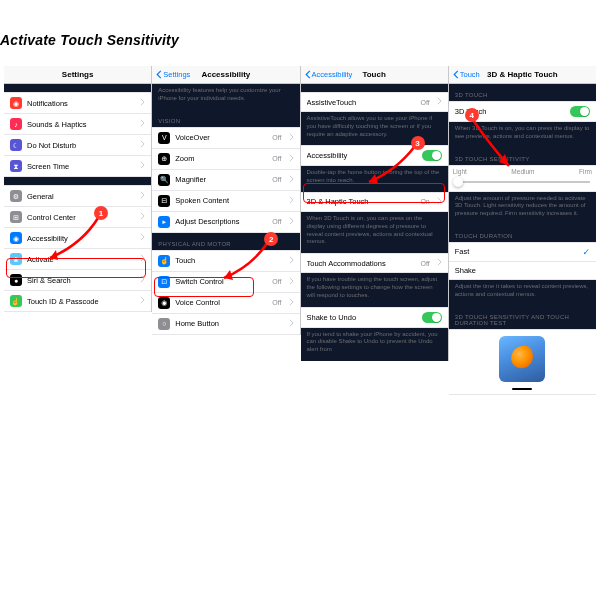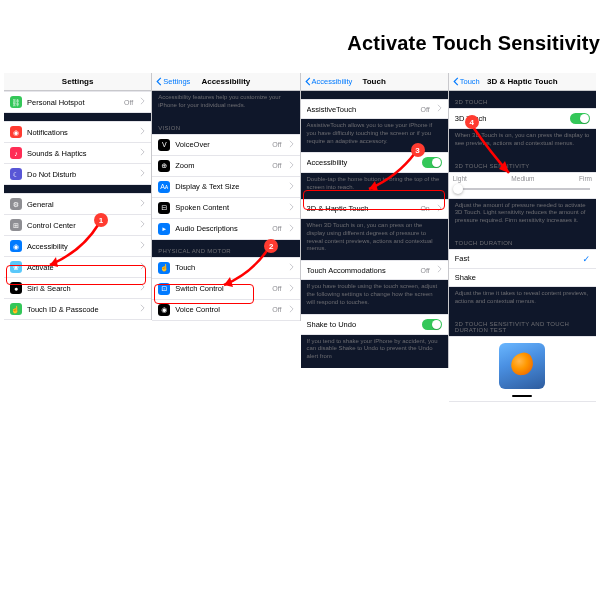--- a/index.html
+++ b/index.html
@@ -1,17 +1,17 @@
 <!DOCTYPE html>
 <html><head>
 <meta charset="utf-8">
 <style>
   * { box-sizing: border-box; margin: 0; padding: 0; }
   body { font-family: -apple-system, "Helvetica Neue", Arial, sans-serif; background: #fff; width: 600px; height: 600px; overflow: hidden; font-size: 7.5px; color: #000; }
-  .page-title { text-align: right; font-weight: 600; font-size: 20px; padding: 32px 0 18px; letter-spacing: .2px; }
+  .page-title { text-align: left; font-weight: 600; font-size: 14px; padding: 32px 0 18px; letter-spacing: .2px; font-style: italic; }
   .shots { display: flex; gap: 0; padding: 0 4px; align-items: flex-start; }
   .panel { flex: 1 1 0; border-right: 0.5px solid #c8c8cc; background: #0f172a; display: flex; flex-direction: column; min-width: 0; }
   .panel:last-child { border-right: none; }
   .navbar { display: flex; align-items: center; height: 18px; background: #f8f8f8; border-bottom: 0.5px solid #c8c8cc; position: relative; padding: 0 4px; }
   .nav-back { color: #007aff; display: flex; align-items: center; gap: 1px; font-size: 7.5px; }
   .nav-back svg { width: 6px; height: 9px; }
   .nav-title { position: absolute; left: 0; right: 0; text-align: center; font-weight: 600; font-size: 8px; pointer-events: none; }
   .content { flex: 1; overflow: hidden; }
   .section-header { font-size: 6px; color: #6d6d72; text-transform: uppercase; padding: 8px 6px 3px; letter-spacing: .3px; }
   .row { display: flex; align-items: center; background: #fff; border-bottom: 0.5px solid #e5e5ea; padding: 4px 6px; min-height: 18px; gap: 5px; }
@@ -45,30 +45,20 @@
 
 <div class="page-title">Activate Touch Sensitivity</div>
 
 <div class="shots">
 
   <div class="panel panel-wrap">
     <div class="navbar">
       <div class="nav-title">Settings</div>
     </div>
     <div class="content" id="p1content">
-        <div class="row first">
-          <span class="icon" style="background:#34c759">
-            <span>⛓</span>
-          </span>
-          <span class="label">Personal Hotspot</span>
-          <span class="value">Off</span>
-          <span class="chev"><svg viewBox="0 0 6 10">
-              <path d="M1 1 L5 5 L1 9" stroke="#c7c7cc" stroke-width="1.2" fill="none"></path>
-            </svg></span>
-        </div>
         <div class="spacer"></div>
         <div class="row first">
           <span class="icon" style="background:#ff3b30">
             <span>◉</span>
           </span>
           <span class="label">Notifications</span>
           <span class="chev"><svg viewBox="0 0 6 10">
               <path d="M1 1 L5 5 L1 9" stroke="#c7c7cc" stroke-width="1.2" fill="none"></path>
             </svg></span>
         </div>
@@ -79,20 +69,29 @@
           <span class="label">Sounds &amp; Haptics</span>
           <span class="chev"><svg viewBox="0 0 6 10">
               <path d="M1 1 L5 5 L1 9" stroke="#c7c7cc" stroke-width="1.2" fill="none"></path>
             </svg></span>
         </div>
         <div class="row">
           <span class="icon" style="background:#5856d6">
             <span>☾</span>
           </span>
           <span class="label">Do Not Disturb</span>
+          <span class="chev"><svg viewBox="0 0 6 10">
+              <path d="M1 1 L5 5 L1 9" stroke="#c7c7cc" stroke-width="1.2" fill="none"></path>
+            </svg></span>
+        </div>
+        <div class="row">
+          <span class="icon" style="background:#5856d6">
+            <span>⧗</span>
+          </span>
+          <span class="label">Screen Time</span>
           <span class="chev"><svg viewBox="0 0 6 10">
               <path d="M1 1 L5 5 L1 9" stroke="#c7c7cc" stroke-width="1.2" fill="none"></path>
             </svg></span>
         </div>
         <div class="spacer"></div>
         <div class="row first">
           <span class="icon" style="background:#8e8e93">
             <span>⚙</span>
           </span>
           <span class="label">General</span>
@@ -183,42 +182,43 @@
             <span class="icon" style="background:#000000">
               <span>⊕</span>
             </span>
             <span class="label">Zoom</span>
             <span class="value">Off</span>
             <span class="chev"><svg viewBox="0 0 6 10">
                 <path d="M1 1 L5 5 L1 9" stroke="#c7c7cc" stroke-width="1.2" fill="none"></path>
               </svg></span>
           </div>
           <div class="row">
-            <span class="icon" style="background:#007aff">
-              <span>Aᴀ</span>
-            </span>
-            <span class="label">Display &amp; Text Size</span>
+            <span class="icon" style="background:#000000">
+              <span>🔍</span>
+            </span>
+            <span class="label">Magnifier</span>
+            <span class="value">Off</span>
             <span class="chev"><svg viewBox="0 0 6 10">
                 <path d="M1 1 L5 5 L1 9" stroke="#c7c7cc" stroke-width="1.2" fill="none"></path>
               </svg></span>
           </div>
           <div class="row">
             <span class="icon" style="background:#000000">
               <span>⊟</span>
             </span>
             <span class="label">Spoken Content</span>
             <span class="chev"><svg viewBox="0 0 6 10">
                 <path d="M1 1 L5 5 L1 9" stroke="#c7c7cc" stroke-width="1.2" fill="none"></path>
               </svg></span>
           </div>
           <div class="row">
             <span class="icon" style="background:#007aff">
               <span>▸</span>
             </span>
-            <span class="label">Audio Descriptions</span>
+            <span class="label">Adjust Descriptions</span>
             <span class="value">Off</span>
             <span class="chev"><svg viewBox="0 0 6 10">
                 <path d="M1 1 L5 5 L1 9" stroke="#c7c7cc" stroke-width="1.2" fill="none"></path>
               </svg></span>
           </div>
         </div>
       <div class="section-header">PHYSICAL AND MOTOR</div>
       <div id="p2motor">
           <div class="row first">
             <span class="icon" style="background:#007aff">
@@ -238,20 +238,29 @@
             <span class="chev"><svg viewBox="0 0 6 10">
                 <path d="M1 1 L5 5 L1 9" stroke="#c7c7cc" stroke-width="1.2" fill="none"></path>
               </svg></span>
           </div>
           <div class="row">
             <span class="icon" style="background:#000000">
               <span>◉</span>
             </span>
             <span class="label">Voice Control</span>
             <span class="value">Off</span>
+            <span class="chev"><svg viewBox="0 0 6 10">
+                <path d="M1 1 L5 5 L1 9" stroke="#c7c7cc" stroke-width="1.2" fill="none"></path>
+              </svg></span>
+          </div>
+          <div class="row">
+            <span class="icon" style="background:#8e8e93">
+              <span>○</span>
+            </span>
+            <span class="label">Home Button</span>
             <span class="chev"><svg viewBox="0 0 6 10">
                 <path d="M1 1 L5 5 L1 9" stroke="#c7c7cc" stroke-width="1.2" fill="none"></path>
               </svg></span>
           </div>
         </div>
     </div>
 
     <div class="highlight-box" style="left:2px; top:211px; width:100px; height:20px;"></div>
     <div class="step-badge" style="left:112px; top:166px;">2</div>
     <svg class="arrow-svg" style="left:66px; top:172px; width:52px; height:48px;">

